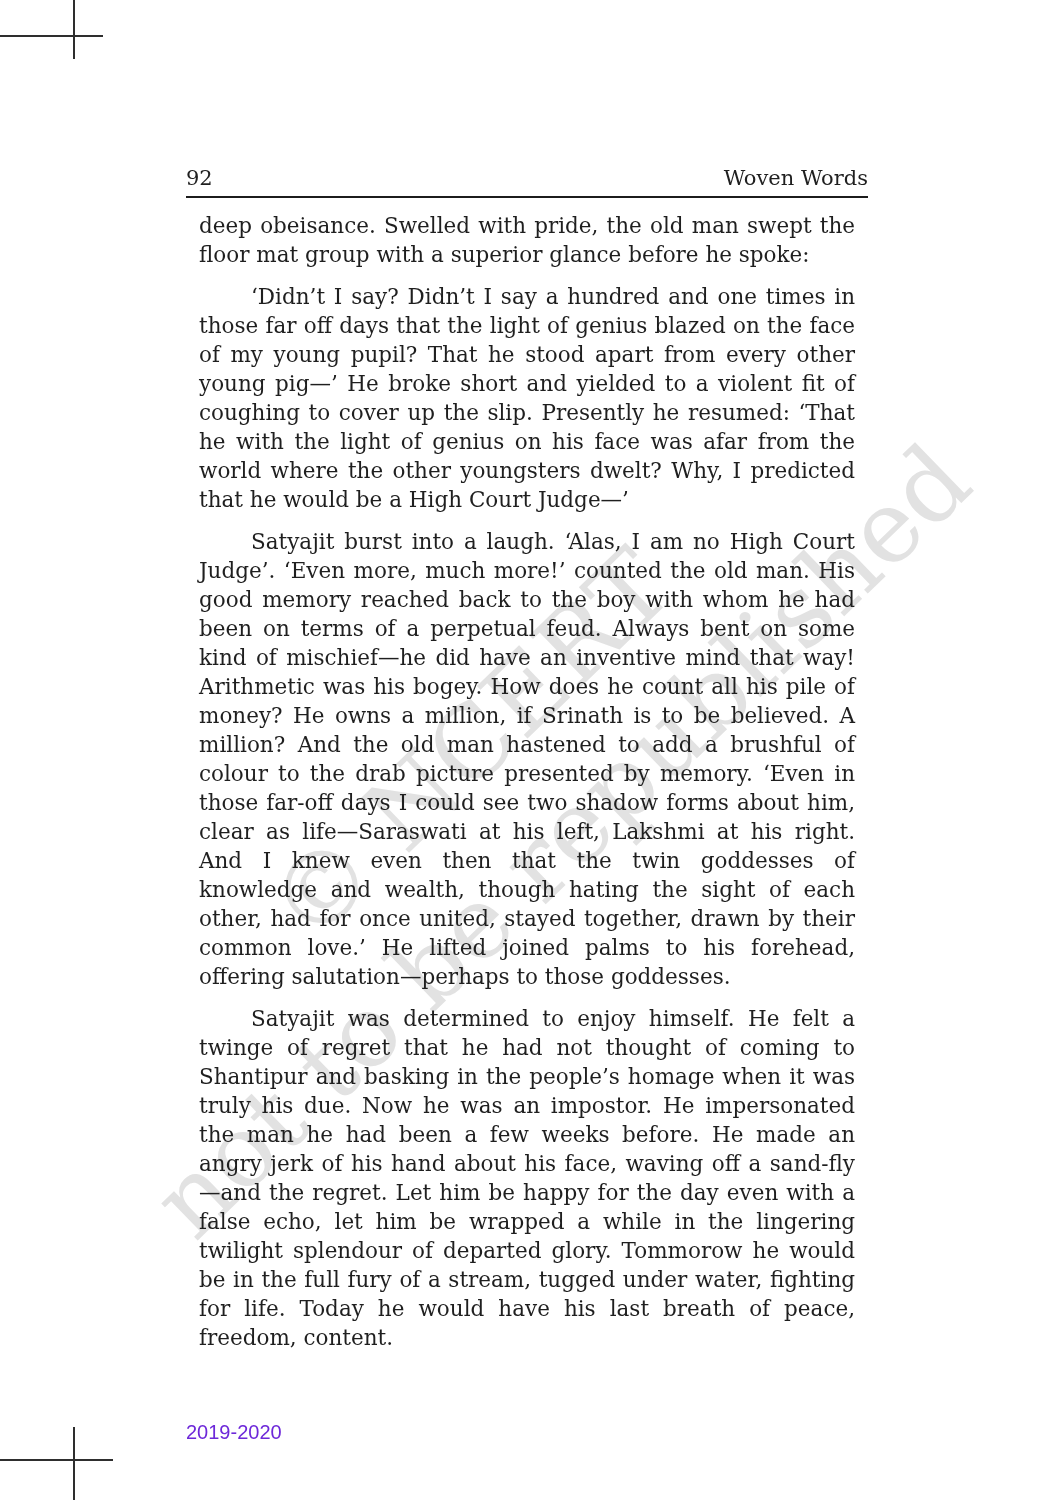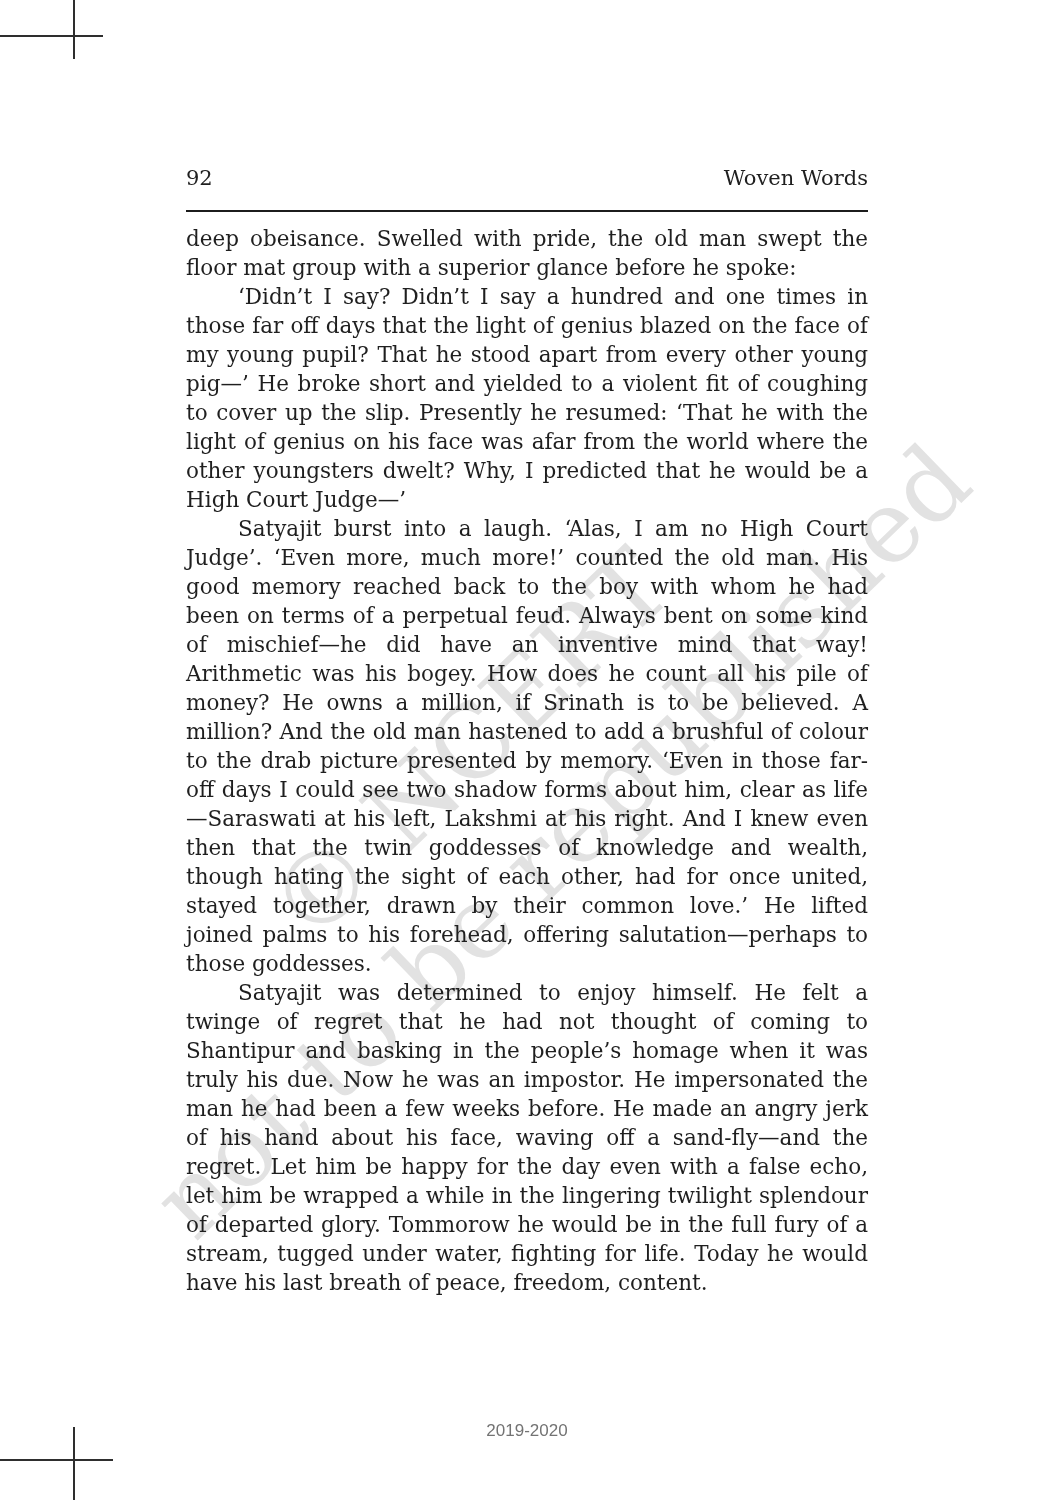--- a/index.html
+++ b/index.html
@@ -49,48 +49,47 @@
     left: 186px;
     top: 166px;
     width: 682px;
     z-index: 1;
   }
   .header-row {
     display: flex;
     justify-content: space-between;
     align-items: center;
     font-size: 21px;
-    padding-bottom: 20px;
+    padding-bottom: 6px;
     border-bottom: 2.5px solid #1c1c1c;
   }
   .running-title {
   }
   .bodytext {
     margin-top: 12px;
     font-size: 21.5px;
     line-height: 29px;
     text-align: justify;
   }
   .bodytext p {
-    margin: 0;
+    margin: 13px;
     padding: 0;
   }
   .bodytext p.indent {
     text-indent: 52px;
   }
 
   .footer {
     position: absolute;
     left: 186px;
     width: 682px;
     top: 1421px;
-    text-align: center;
     font-family: "Liberation Sans", sans-serif;
-    font-size: 17px;
-    color: #737373;
+    font-size: 20px;
+    color: #6d28d9;
     z-index: 1;
   }
 </style>
 </head>
 <body>
 
 <div class="page">
 
   <div class="cm-line cm-tl-v"></div>
   <div class="cm-line cm-tl-h"></div>

